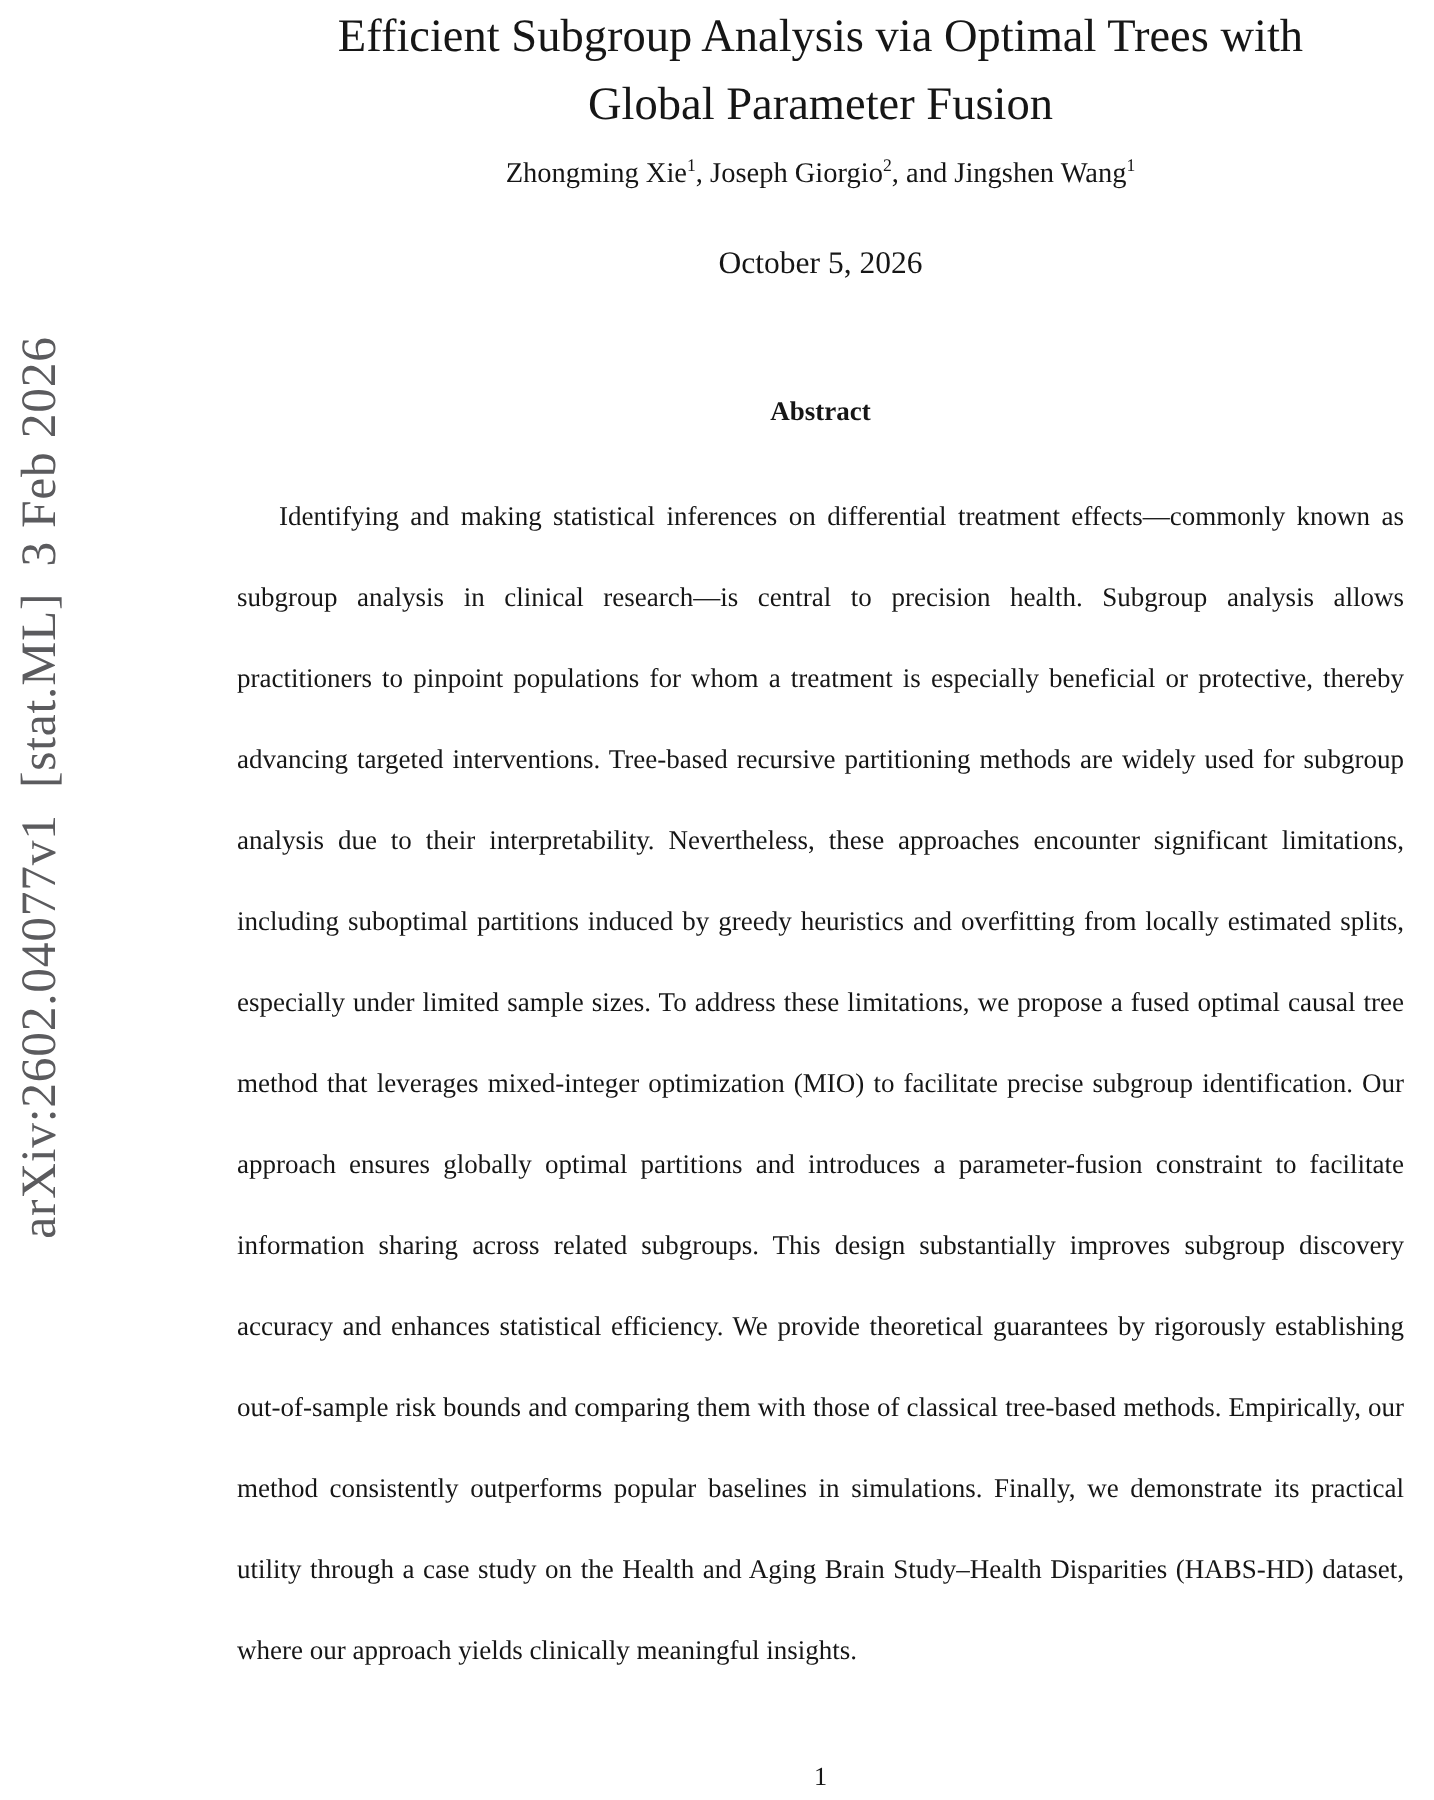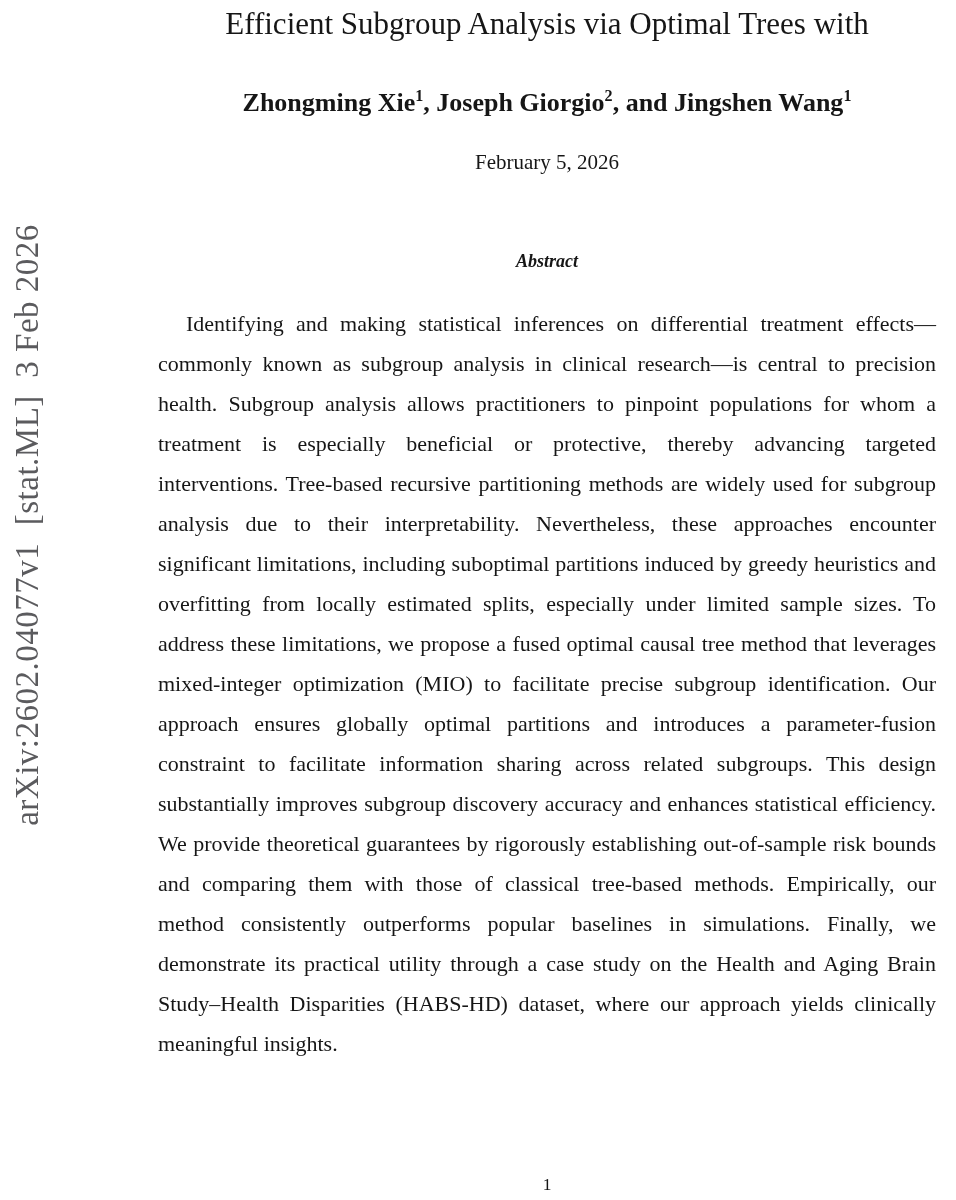--- a/index.html
+++ b/index.html
@@ -30,73 +30,72 @@
     height: 944px;
     text-align: center;
   }
   .title {
     font-size: 31px;
     font-weight: normal;
     line-height: 45px;
     padding-top: 1px;
   }
   .authors {
-    font-size: 26px;
+    font-size: 19px;
     line-height: 33px;
-    margin-top: 40px;
-    font-weight: bold;
+    margin-top: 8px;
   }
   .authors sup, .affil sup {
     font-size: 0.62em;
     vertical-align: super;
     line-height: 0;
   }
   .date {
     font-size: 21px;
     margin-top: 31px;
   }
   .abstract-heading {
     font-size: 18px;
     font-weight: bold;
     margin-top: 76px;
-    font-style: italic;
   }
   .abstract-body {
     width: 778px;
     margin: 32px auto 0 auto;
     text-align: justify;
     text-indent: 28px;
-    font-size: 22px;
-    line-height: 40px;
+    font-size: 18px;
+    line-height: 54px;
   }
   .page-number {
     position: absolute;
     left: 0;
     top: 1174px;
     width: 100%;
     text-align: center;
     font-size: 17.5px;
   }
 </style>
 </head>
 <body>
 
 <div class="watermark">arXiv:2602.04077v1  [stat.ML]  3 Feb 2026</div>
 
 <div class="content">
 
   <h1 class="title">
     <span>Efficient Subgroup Analysis via Optimal Trees with</span><br>
+    <span>Global Parameter Fusion</span>
   </h1>
 
   <div class="authors">
     <div><span>Zhongming Xie</span><sup>1</sup><span>, Joseph Giorgio</span><sup>2</sup><span>, and Jingshen Wang</span><sup>1</sup></div>
   </div>
 
-  <div class="date">February 5, 2026</div>
+  <div class="date">October 5, 2026</div>
 
   <div class="abstract-heading">Abstract</div>
 
   <p class="abstract-body">Identifying and making statistical inferences on differential treatment effects—commonly known as subgroup analysis in clinical research—is central to precision health. Subgroup analysis allows practitioners to pinpoint populations for whom a treatment is especially beneficial or protective, thereby advancing targeted interventions. Tree-based recursive partitioning methods are widely used for subgroup analysis due to their interpretability. Nevertheless, these approaches encounter significant limitations, including suboptimal partitions induced by greedy heuristics and overfitting from locally estimated splits, especially under limited sample sizes. To address these limitations, we propose a fused optimal causal tree method that leverages mixed-integer optimization (MIO) to facilitate precise subgroup identification. Our approach ensures globally optimal partitions and introduces a parameter-fusion constraint to facilitate information sharing across related subgroups. This design substantially improves subgroup discovery accuracy and enhances statistical efficiency. We provide theoretical guarantees by rigorously establishing out-of-sample risk bounds and comparing them with those of classical tree-based methods. Empirically, our method consistently outperforms popular baselines in simulations. Finally, we demonstrate its practical utility through a case study on the Health and Aging Brain Study–Health Disparities (HABS-HD) dataset, where our approach yields clinically meaningful insights.</p>
 
   <div class="page-number">1</div>
 
 </div>
 
 </body></html>

